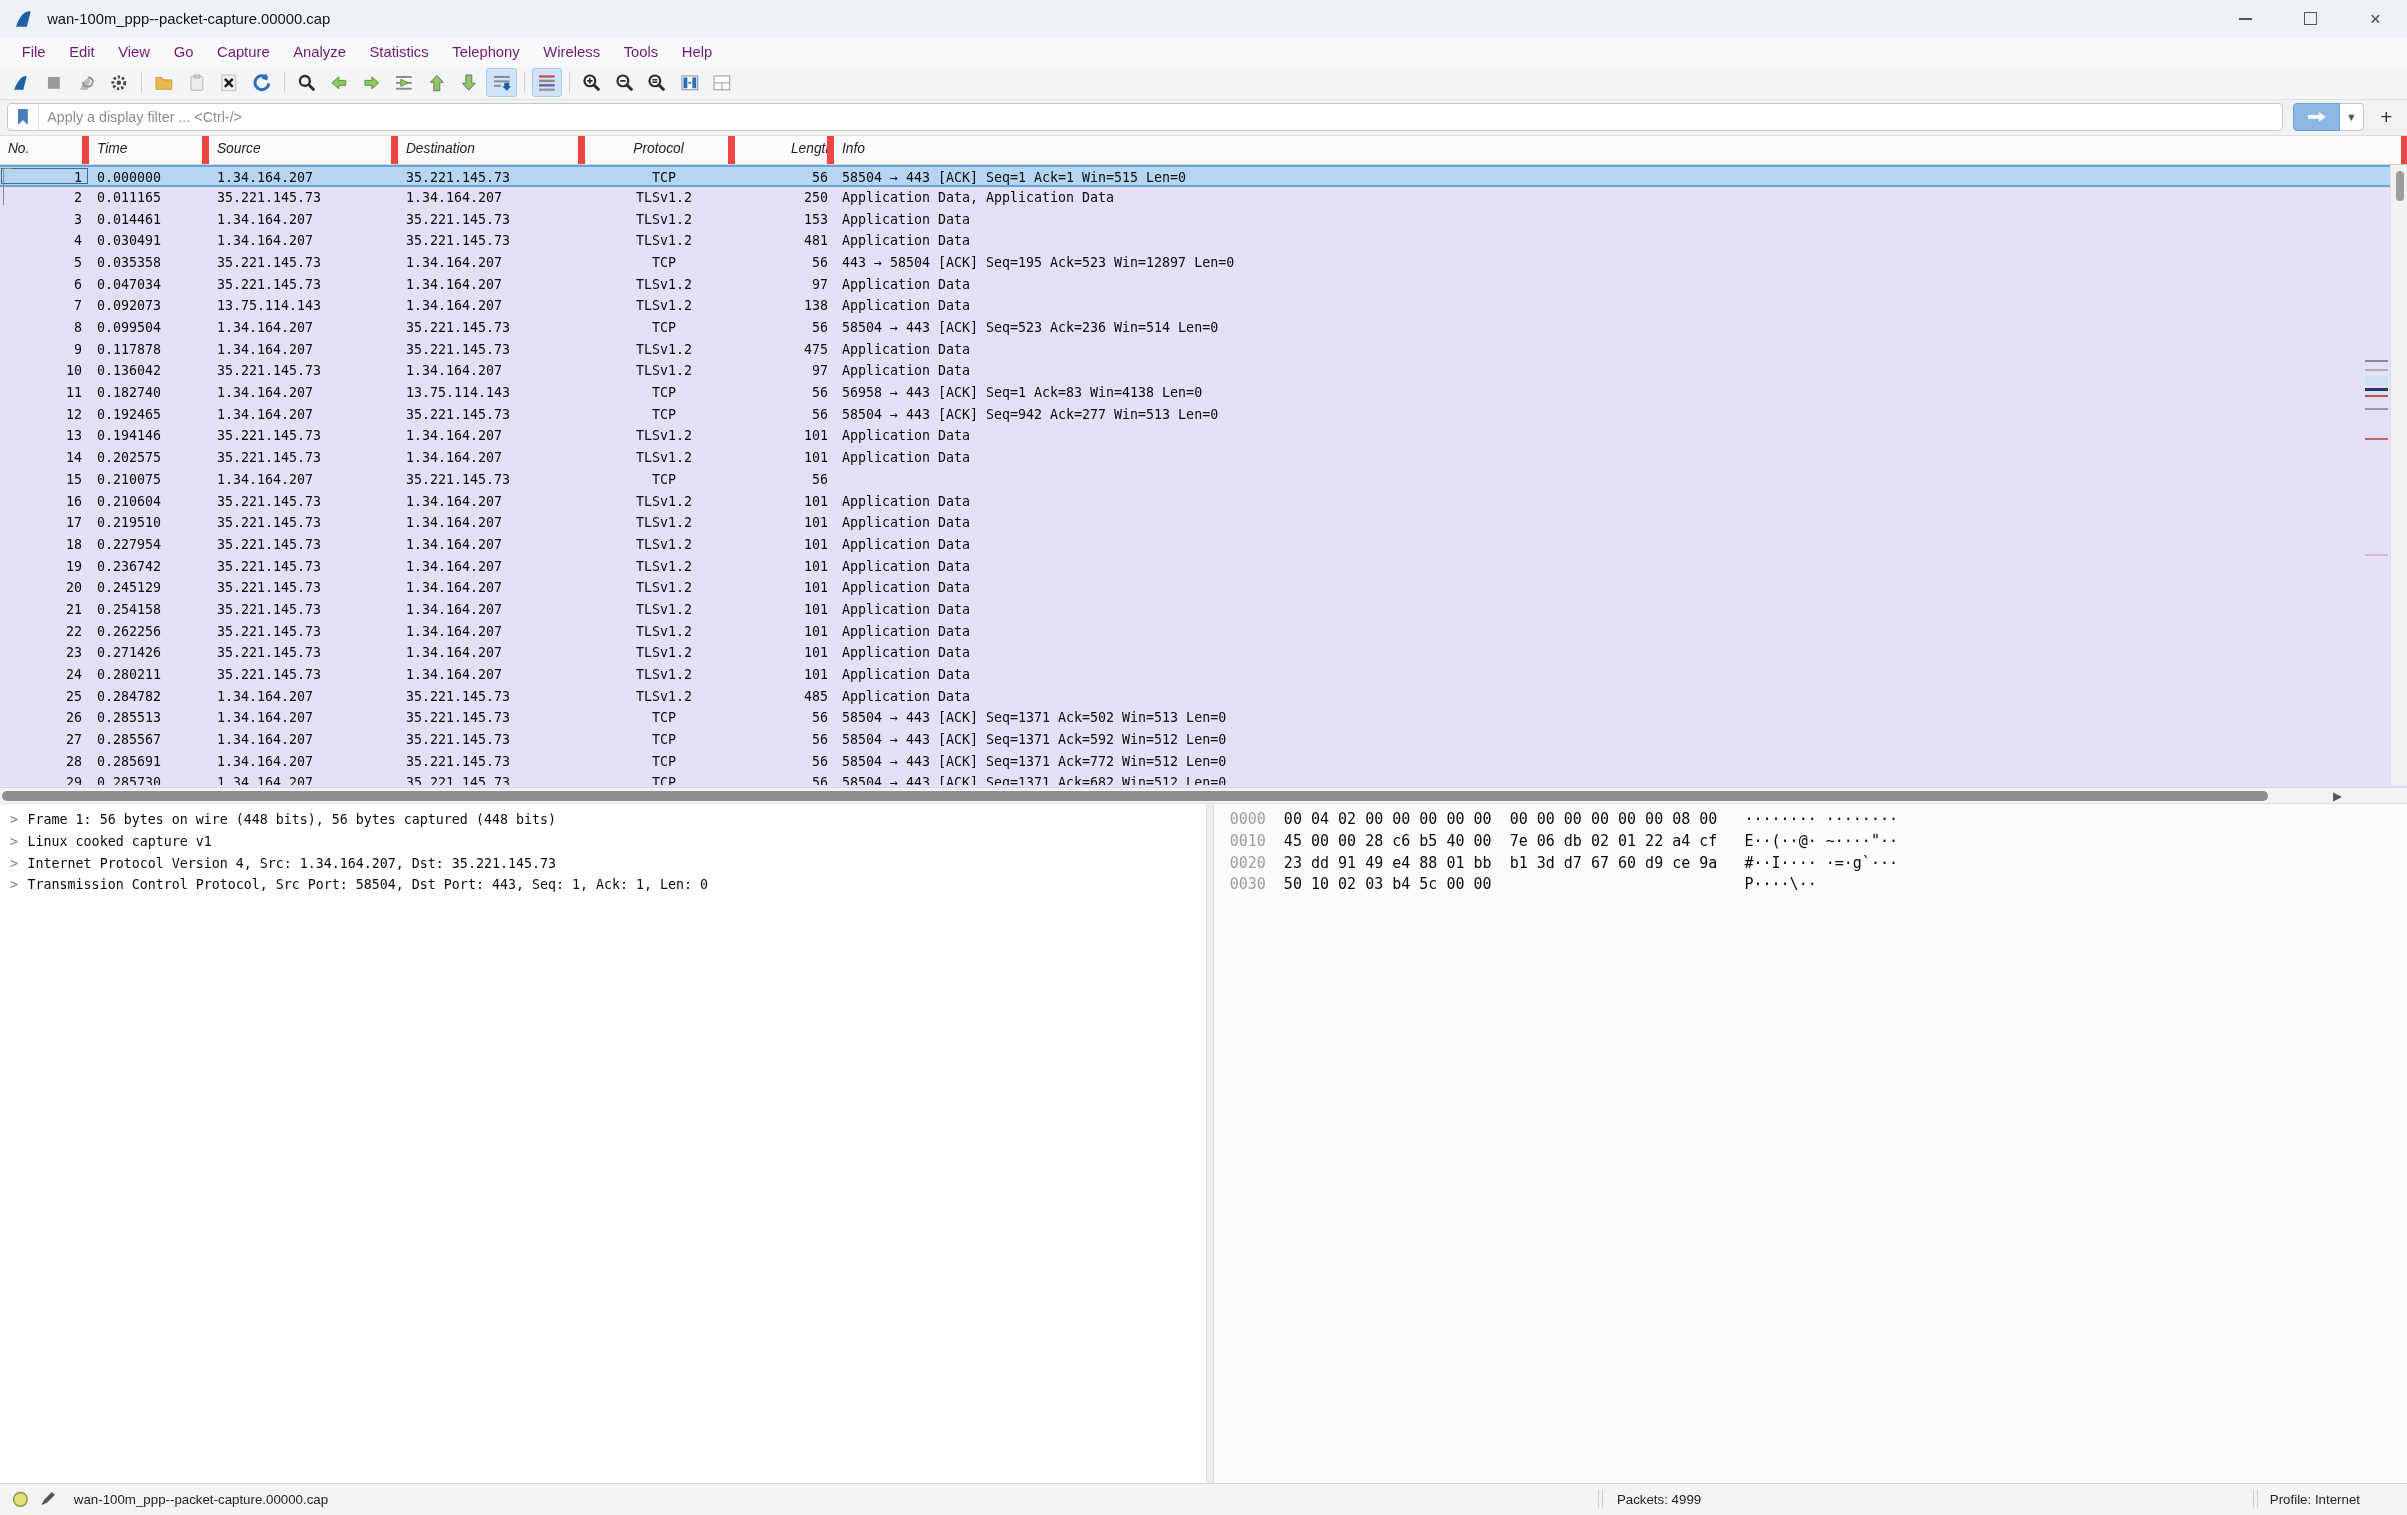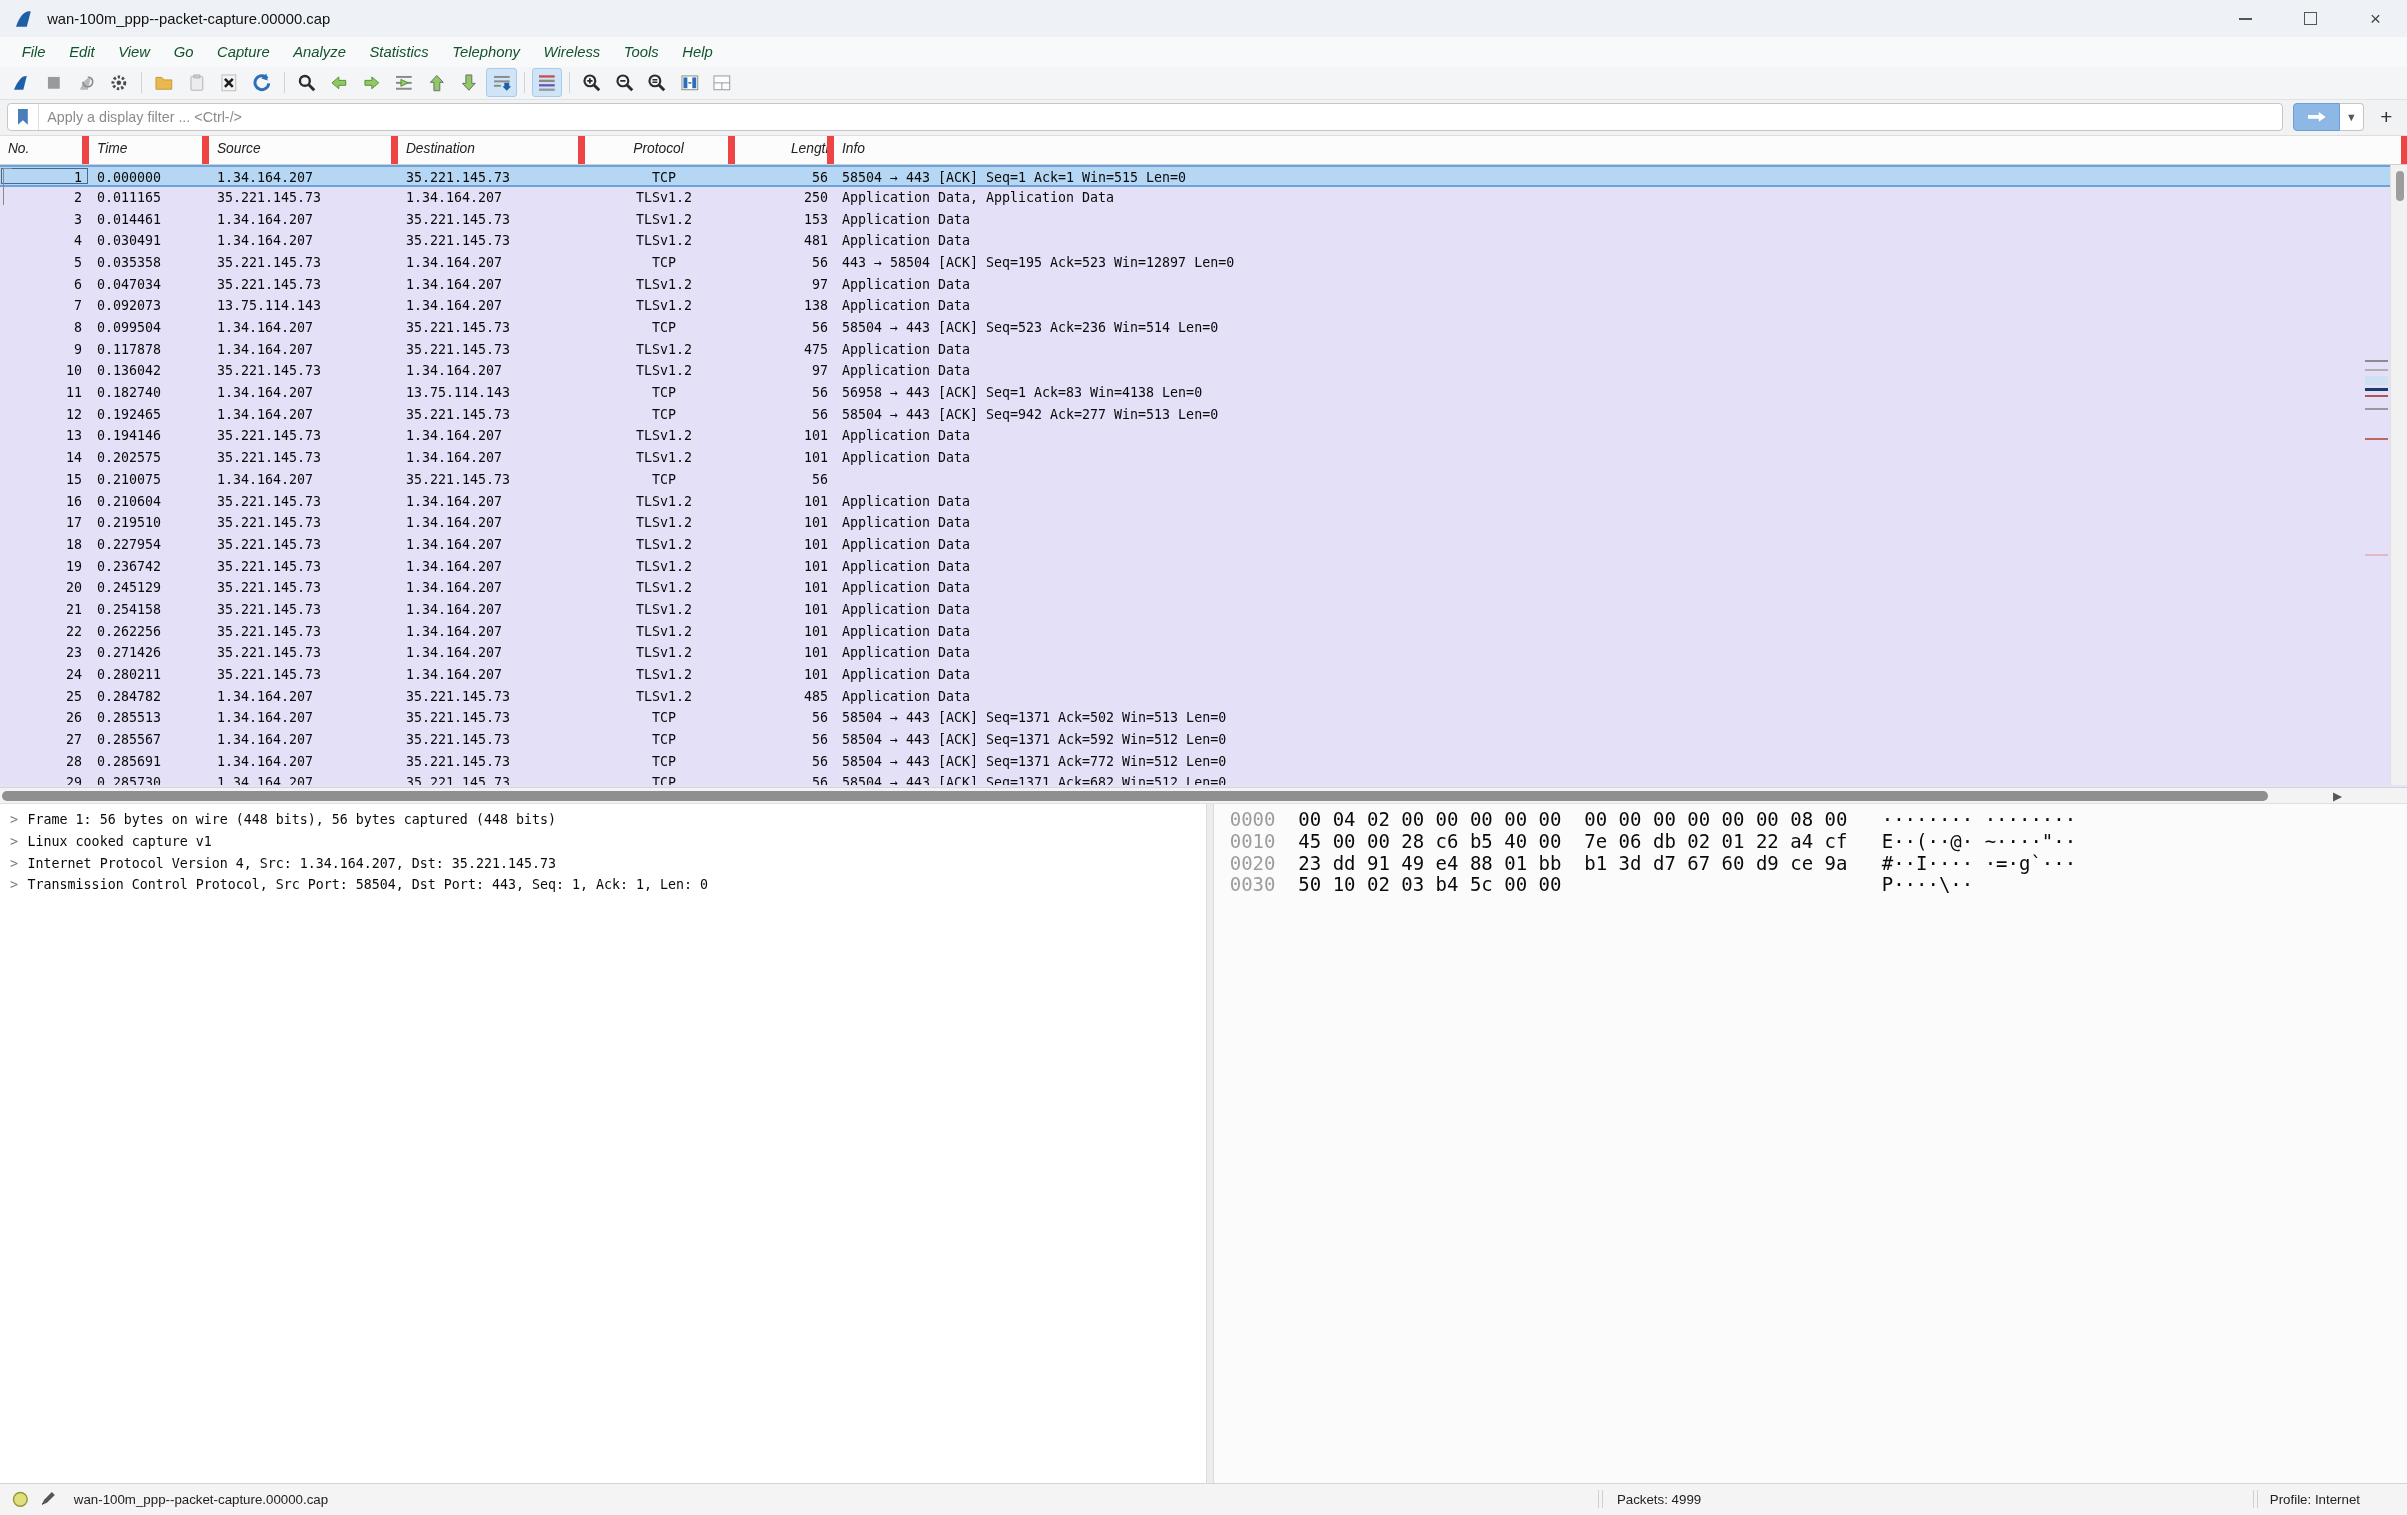--- a/index.html
+++ b/index.html
@@ -12,21 +12,21 @@
   
   .titlebar { height:37px; background:#eef1f5; display:flex; align-items:center; padding-left:11.8px; }
   .app-logo { width:23.6px; height:23.6px; display:flex; align-items:center; justify-content:center; }
   .title-text { font-size:14.8px; margin-left:11.8px; color:#111; }
   .win-controls { margin-left:auto; display:flex; height:37px; }
   .win-btn { width:65px; height:37px; display:flex; align-items:center; justify-content:center; color:#444; font-size:18.7px; }
   .win-btn .maxbox { width:12.8px; height:12.8px; border:1.6px solid #555; }
   .win-btn .minline { width:13.8px; height:0; border-top:2px solid #555; display:block; }
   
   .menubar { height:29.6px; background:#f8f9fa; display:flex; align-items:center; padding-left:9.9px; font-size:14.8px; }
-  .menu-item { padding:3.9px 11.8px; color:#14532d;font-style:italic; }
+  .menu-item { padding:3.9px 11.8px; color:#701a75; }
   
   .toolbar { height:33px; background:#f4f5f6; border-bottom:1px solid #e2e2e2; display:flex; align-items:center; padding-left:4.9px; }
   .tb-btn { width:30.5px; height:28.6px; display:flex; align-items:center; justify-content:center; border-radius:3px; margin:0 1px; }
   .tb-btn.hl { background:#cfe4f7; border:1px solid #a9cbe9; }
   .tb-sep { width:1px; height:21.7px; background:#d3d3d3; margin:0 5.9px; }
   
   .filterbar { height:36px; background:#f1f2f3; border-bottom:1px solid #dedede; display:flex; align-items:center; padding:3.9px 6.9px; }
   .filter-input { flex:1; height:27.6px; background:#fff; border:1px solid #c6c6c6; border-radius:3.9px; display:flex; align-items:center; overflow:hidden; }
   .bookmark-box { width:31.5px; height:25.6px; border-right:1px solid #e0e0e0; display:flex; align-items:center; justify-content:center; }
   .filter-placeholder { color:#8b8b8b; font-size:14.3px; margin-left:7.9px; }
@@ -58,21 +58,21 @@
   .harrow { position:absolute; left:2333px; top:1px; font-size:11.8px; color:#555; }
   
   .panes { display:flex; height:680px; }
   .detail-pane { width:1206px; background:#ffffff; padding-top:4.9px; overflow:hidden; }
   .d-line { height:21.7px; line-height:21.7px; padding-left:9.9px; white-space:pre;
             font-family:"DejaVu Sans Mono", monospace; font-size:13.3px; color:#0a0a0a; }
   .d-exp { color:#7a7a7a; display:inline-block; width:17.7px; }
   .splitter { width:7.9px; background:#ededed; border-left:1px solid #dcdcdc; border-right:1px solid #dcdcdc; }
   .hex-pane { flex:1; background:#fbfbfb; padding:4.9px 0 0 15.8px; overflow:hidden; }
   .hx-row { height:21.7px; line-height:21.7px; white-space:pre;
-            font-family:"DejaVu Sans Mono", monospace; font-size:19px; color:#0a0a0a; }
+            font-family:"DejaVu Sans Mono", monospace; font-size:15px; color:#0a0a0a; }
   .hx-off { color:#9c9c9c; }
   
   .statusbar { height:32.5px; background:#f4f4f4; border-top:1px solid #d6d6d6; display:flex; align-items:center; font-size:13.3px; color:#222; position:absolute; bottom:0; left:0; right:0; }
   .sb-left { display:flex; align-items:center; padding-left:9.9px; flex:1; }
   .sb-file { margin-left:17.7px; }
   .sb-sep { width:4.9px; height:17.7px; border-left:1px solid #cfcfcf; border-right:1px solid #cfcfcf; }
   .sb-mid { width:650px; display:flex; align-items:center; padding-left:13.8px; }
   .sb-right { width:150px; display:flex; align-items:center; padding-left:11.8px; }
   .sb-icon { margin-left:11.8px; display:flex; align-items:center; }
   svg { display:block; }

